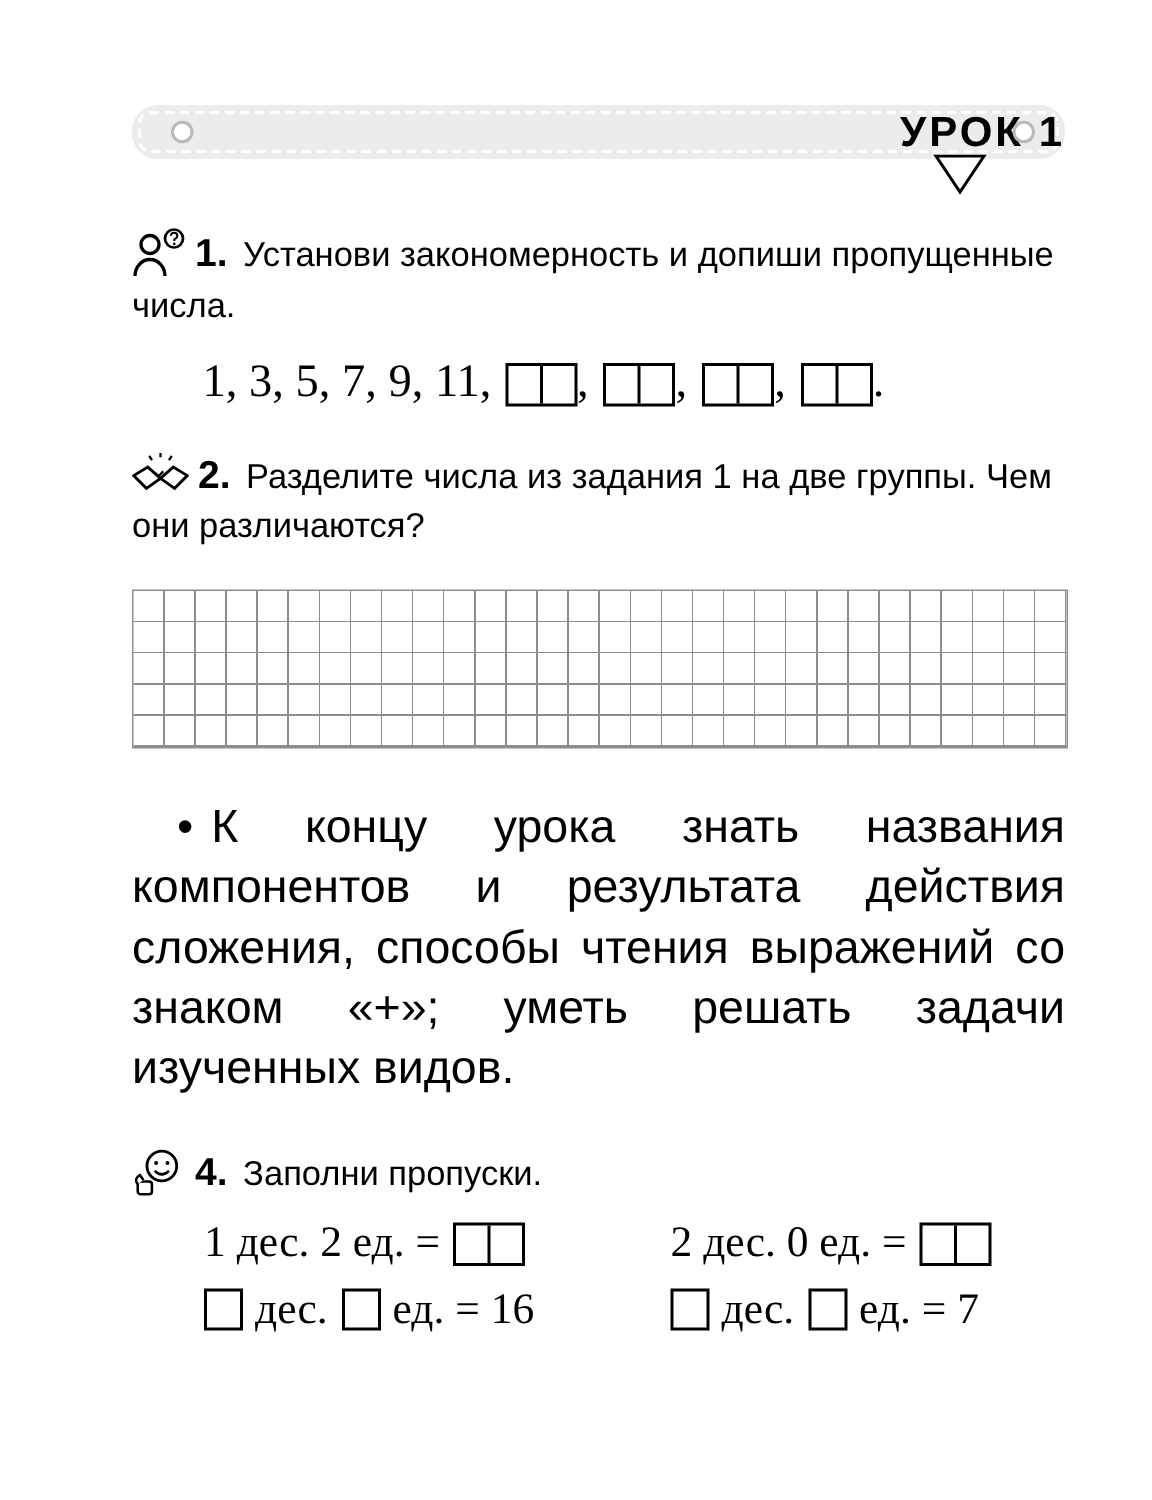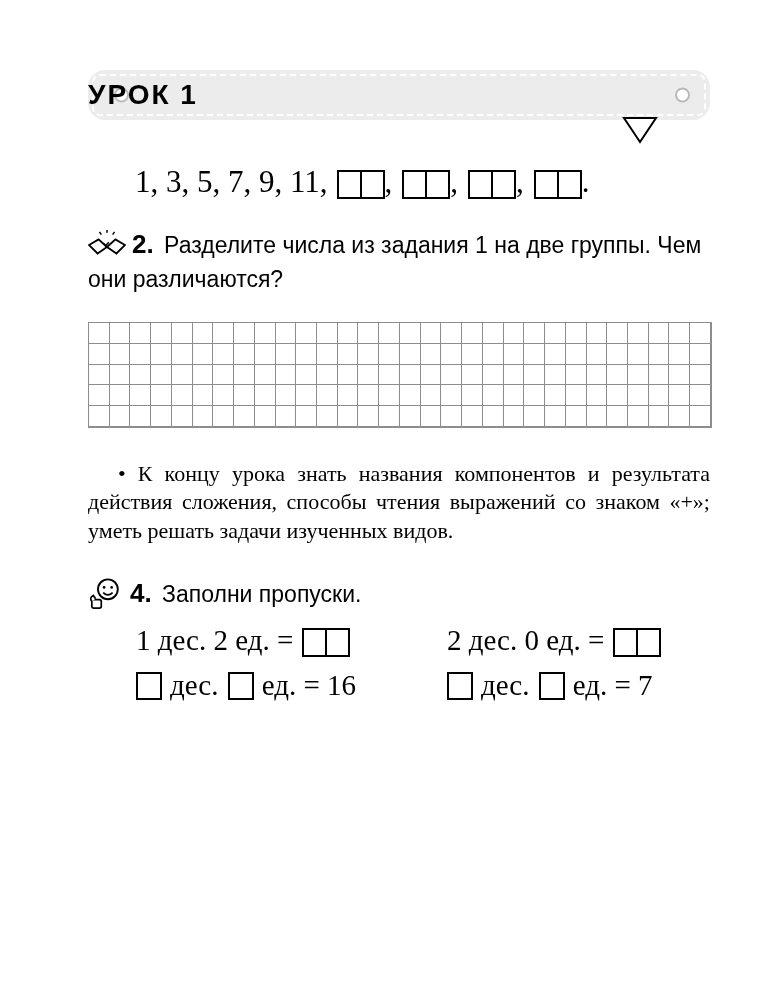--- a/index.html
+++ b/index.html
@@ -1,22 +1,22 @@
 <!DOCTYPE html>
 <html><head>
 <meta charset="utf-8">
 <style>
   html,body{margin:0;padding:0;background:#fff}
   body{width:768px;height:1000px;overflow:hidden;color:#000}
   .page{box-sizing:border-box;padding:70px 58px 0 88px;position:relative}
 
   
   .banner-wrap{position:relative;margin-bottom:44px}
-  .banner{position:relative;height:50px;background:#ececec;border-radius:17px;
-          display:flex;align-items:center;justify-content:flex-start}
+  .banner{position:relative;height:36px;background:#ececec;border-radius:17px;
+          display:flex;align-items:center;justify-content:flex-end}
   .banner::before{content:"";position:absolute;inset:4px;border:2px dashed #fff;border-radius:8px}
   .ring{position:absolute;top:50%;transform:translateY(-50%);width:11px;height:11px;
         border:2px solid #b9b9b9;border-radius:50%;background:#fff;z-index:2}
   .ring.left{left:26px}.ring.right{right:20px}
   .banner-title{position:relative;z-index:2;font-family:"Liberation Sans",sans-serif;
         font-weight:bold;font-size:28px;letter-spacing:2px}
   .tail{position:absolute;right:52px;top:100%;margin-top:-3px;line-height:0}
 
   
   .task-head{font-family:"Liberation Sans",sans-serif;font-size:23px;line-height:1.42;margin:0}
@@ -31,21 +31,21 @@
   .pair .cell + .cell{border-left:2px solid #000}
   .sep{margin-right:1px}
 
   
   .grid{width:622px;height:104px;border:1px solid #8d8d8d;margin:26px 0 32px 0;
         background-image:
           repeating-linear-gradient(to right, transparent 0 19.73px, #8d8d8d 19.73px 20.73px),
           repeating-linear-gradient(to bottom, transparent 0 19.8px, #8d8d8d 19.8px 20.8px)}
 
   
-  .goal{font-family:Liberation Serif, serif;font-size:22px;line-height:1.3;text-align:justify;
+  .goal{font-family:Liberation Sans, sans-serif;font-size:31px;line-height:1.3;text-align:justify;
         text-indent:30px;margin:16px 0 0 0}
   .goal .bullet{margin-right:12px}
   .spacer30{height:30px}
 
   
   .fill-row{font-family:"Liberation Serif",serif;font-size:29px;display:flex;margin-top:12px}
   .fill-col{width:50%;box-sizing:border-box;padding-left:48px;white-space:nowrap}
   .sbox{display:inline-block;width:22px;height:24px;border:2px solid #000;background:#fff;
         vertical-align:-5px}
   .sbox.mr{margin-right:8px}
@@ -62,20 +62,32 @@
       <span class="banner-title">УРОК 1</span>
       <span class="ring right"></span>
     </div>
     <span class="tail">
       <svg width="36" height="27" viewBox="0 0 36 27">
         <polygon points="2,1 34,1 18,25" fill="#fff" stroke="#000" stroke-width="2"></polygon>
       </svg>
     </span>
   </div>
 
+  <p class="task-head">
+    <span class="icon">
+      <svg width="36" height="34" viewBox="0 0 36 34">
+        <circle cx="12" cy="11" r="6" fill="none" stroke="#000" stroke-width="2.2"></circle>
+        <path d="M2 32 a10 11 0 0 1 20 0" fill="none" stroke="#000" stroke-width="2.2"></path>
+        <circle cx="28" cy="7" r="6" fill="none" stroke="#000" stroke-width="1.8"></circle>
+        <path d="M26 5.2 q0-2 2-2 q2.2 0 2.2 2 q0 1.4-2 2.4 l0 1" fill="none" stroke="#000" stroke-width="1.4"></path>
+        <circle cx="28.2" cy="10.6" r="0.9" fill="#000"></circle>
+      </svg>
+    </span><span class="task-num">1.</span>
+    <span>Установи закономерность и допиши пропущенные числа.</span>
+  </p>
   <p class="seq"><span>1, 3, 5, 7, 9, 11,</span><span class="pair">
         <span class="cell"></span>
         <span class="cell"></span>
       </span><span class="sep">,</span><span class="pair">
         <span class="cell"></span>
         <span class="cell"></span>
       </span><span class="sep">,</span><span class="pair">
         <span class="cell"></span>
         <span class="cell"></span>
       </span><span class="sep">,</span><span class="pair">

